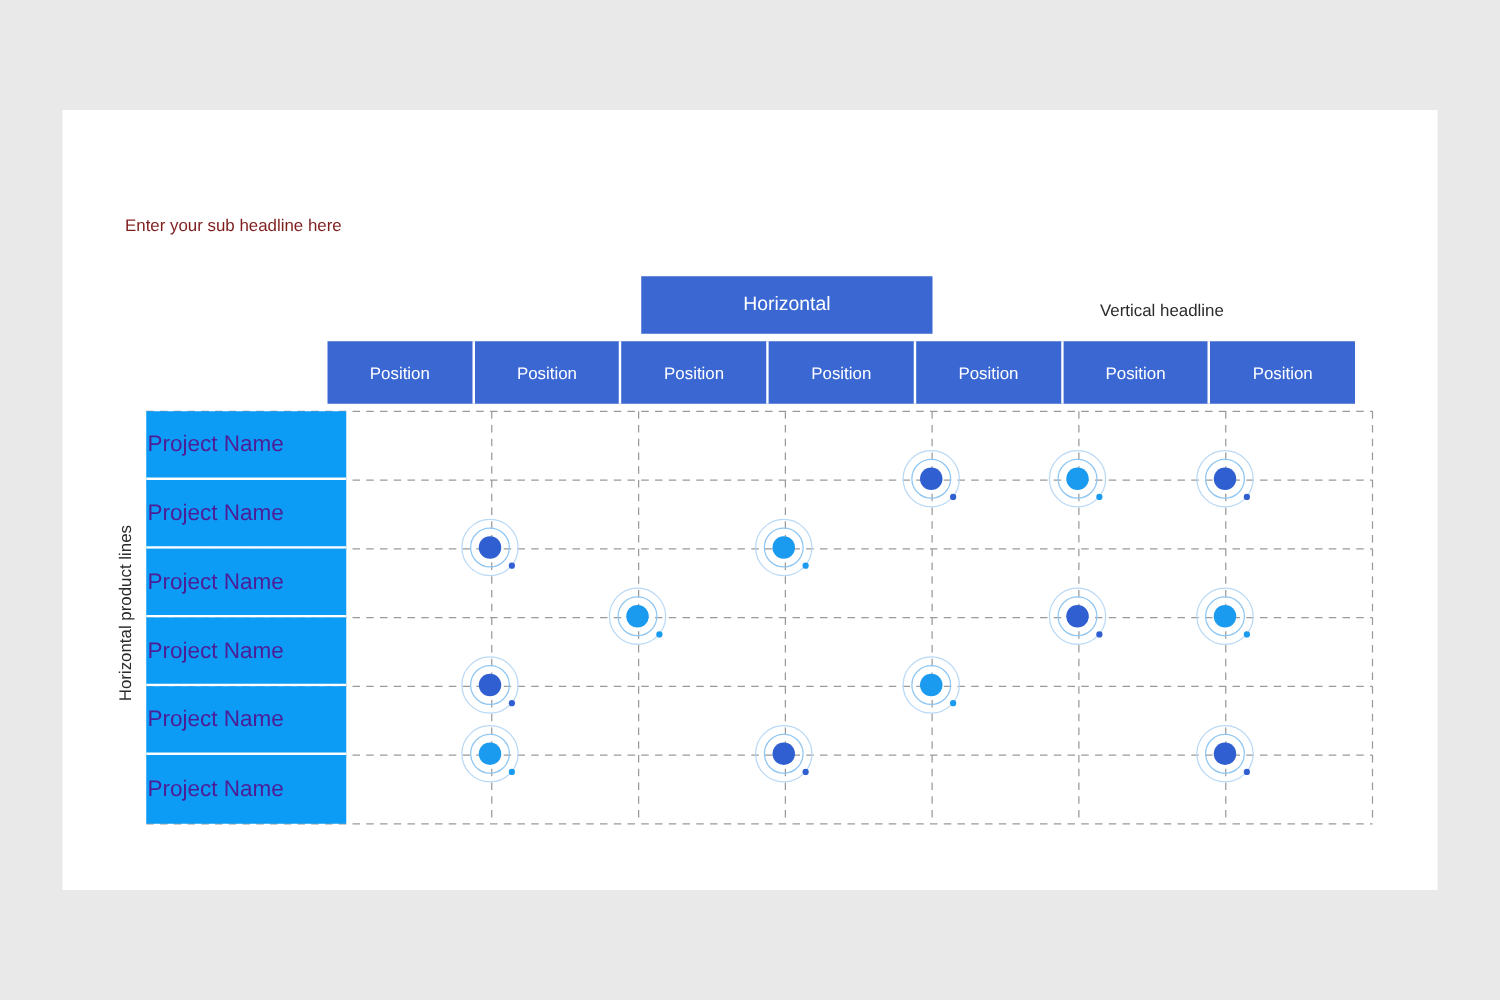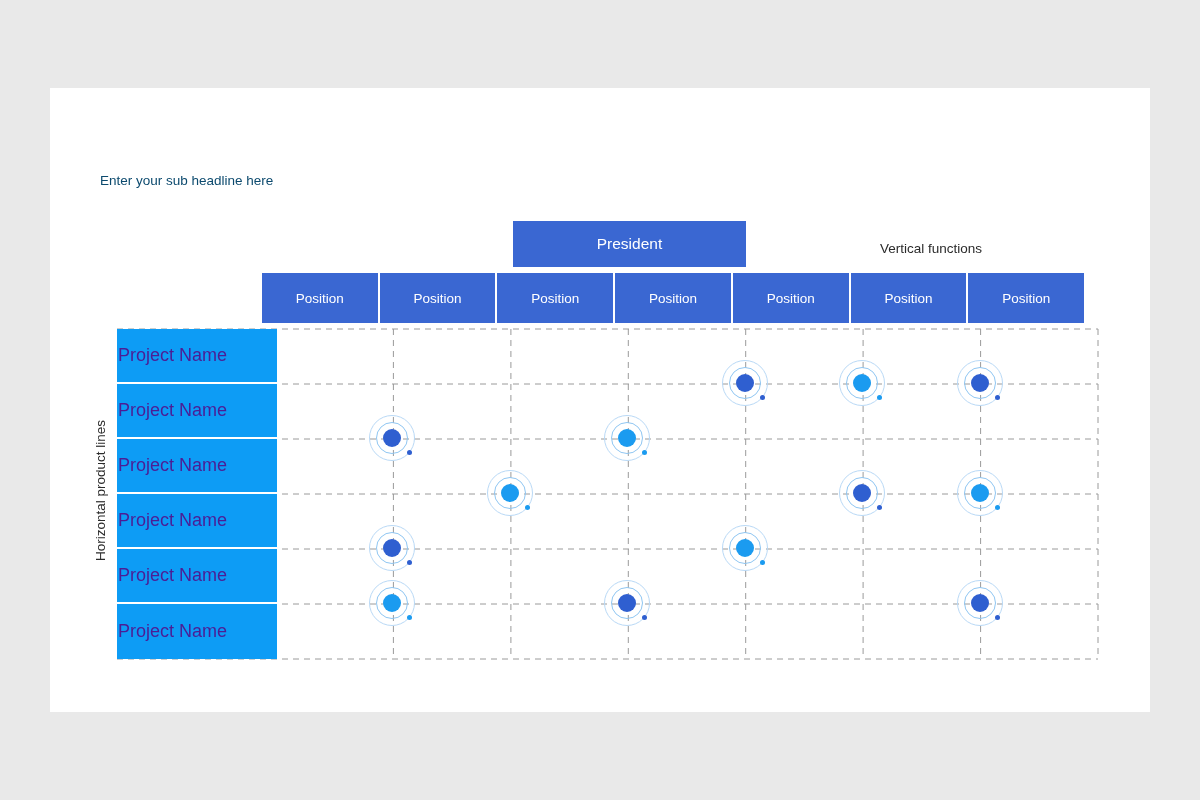--- a/index.html
+++ b/index.html
@@ -26,21 +26,21 @@
     color: #1a1a1a;
     font-weight: normal;
     letter-spacing: 0.2px;
     white-space: nowrap;
   }
   #subtitle {
     position: absolute;
     left: 50px;
     top: 85px;
     font-size: 13.5px;
-    color: #0c4a6e;
+    color: #7f1d1d;
     white-space: nowrap;
   }
   
   #chart {
     position: absolute;
     left: 0;
     top: 0;
     width: 1100px;
     height: 624px;
   }
@@ -181,23 +181,23 @@
         <line x1="67" y1="241" x2="1048" y2="241"></line>
         <line x1="67" y1="296" x2="1048" y2="296"></line>
         <line x1="67" y1="351" x2="1048" y2="351"></line>
         <line x1="67" y1="406" x2="1048" y2="406"></line>
         <line x1="67" y1="461" x2="1048" y2="461"></line>
         <line x1="67" y1="516" x2="1048" y2="516"></line>
         <line x1="67" y1="571" x2="1048" y2="571"></line>
       </g>
     </svg>
 
-    <div class="president">President</div>
-
-    <div class="vertical-label">Vertical functions</div>
+    <div class="president">Horizontal</div>
+
+    <div class="vertical-label">Vertical headline</div>
 
     <div class="position-row">
       <div class="position-cell">Position</div>
       <div class="position-cell">Position</div>
       <div class="position-cell">Position</div>
       <div class="position-cell">Position</div>
       <div class="position-cell">Position</div>
       <div class="position-cell">Position</div>
       <div class="position-cell">Position</div>
     </div>

